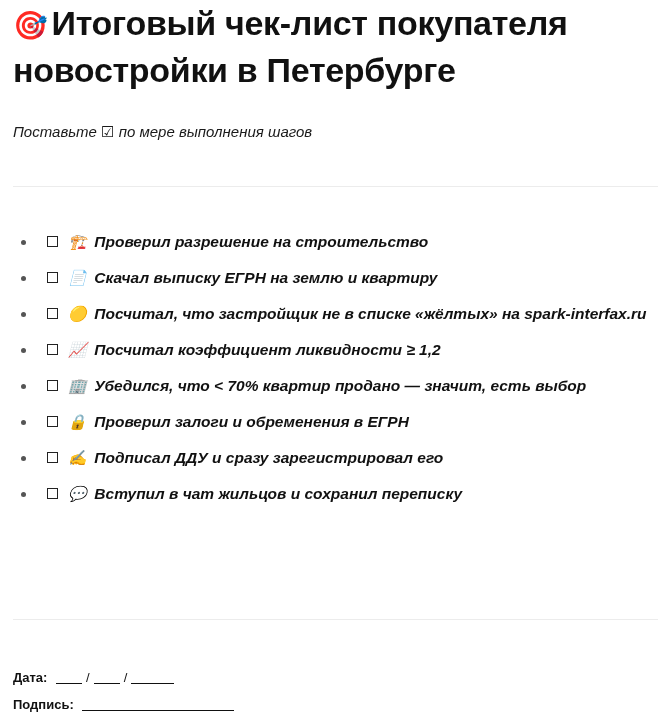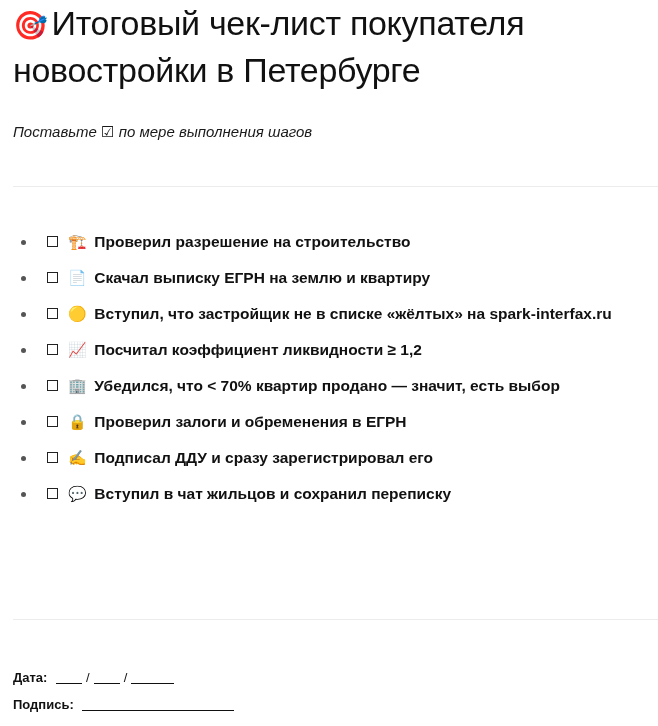--- a/index.html
+++ b/index.html
@@ -22,21 +22,21 @@
       right: 0;
     }
     h1.title {
       margin: 0;
       position: absolute;
       top: 1px;
       left: 0;
       width: 640px;
       font-size: 34px;
       line-height: 44px;
-      font-weight: 400;
+      font-weight: 700;
       letter-spacing: -0.3px;
       color: #111111;
     }
     .title .emoji {
       font-size: 28px;
       display: inline-block;
       margin-right: 4px;
     }
     .subtitle {
       position: absolute;
@@ -59,20 +59,21 @@
     .rule.r1 { top: 186px; }
     .rule.r2 { top: 619px; }
     ul.checklist {
       position: absolute;
       top: 224px;
       left: 0;
       margin: 0;
       padding: 0;
       list-style: none;
       width: 645px;
+      font-style: italic;
     }
     ul.checklist li {
       position: relative;
       height: 36px;
       line-height: 36px;
       padding-left: 34px;
       font-size: 15.5px;
       font-weight: 700;
       color: #111111;
       white-space: nowrap;
@@ -146,21 +147,21 @@
     <li>
       <span class="bullet"></span>
       <span class="box"></span>
       <span class="emoji">📄</span>
       <span>Скачал выписку ЕГРН на землю и квартиру</span>
     </li>
     <li>
       <span class="bullet"></span>
       <span class="box"></span>
       <span class="emoji">🟡</span>
-      <span>Вступил, что застройщик не в списке «жёлтых» на spark-interfax.ru</span>
+      <span>Посчитал, что застройщик не в списке «жёлтых» на spark-interfax.ru</span>
     </li>
     <li>
       <span class="bullet"></span>
       <span class="box"></span>
       <span class="emoji">📈</span>
       <span>Посчитал коэффициент ликвидности ≥ 1,2</span>
     </li>
     <li>
       <span class="bullet"></span>
       <span class="box"></span>

